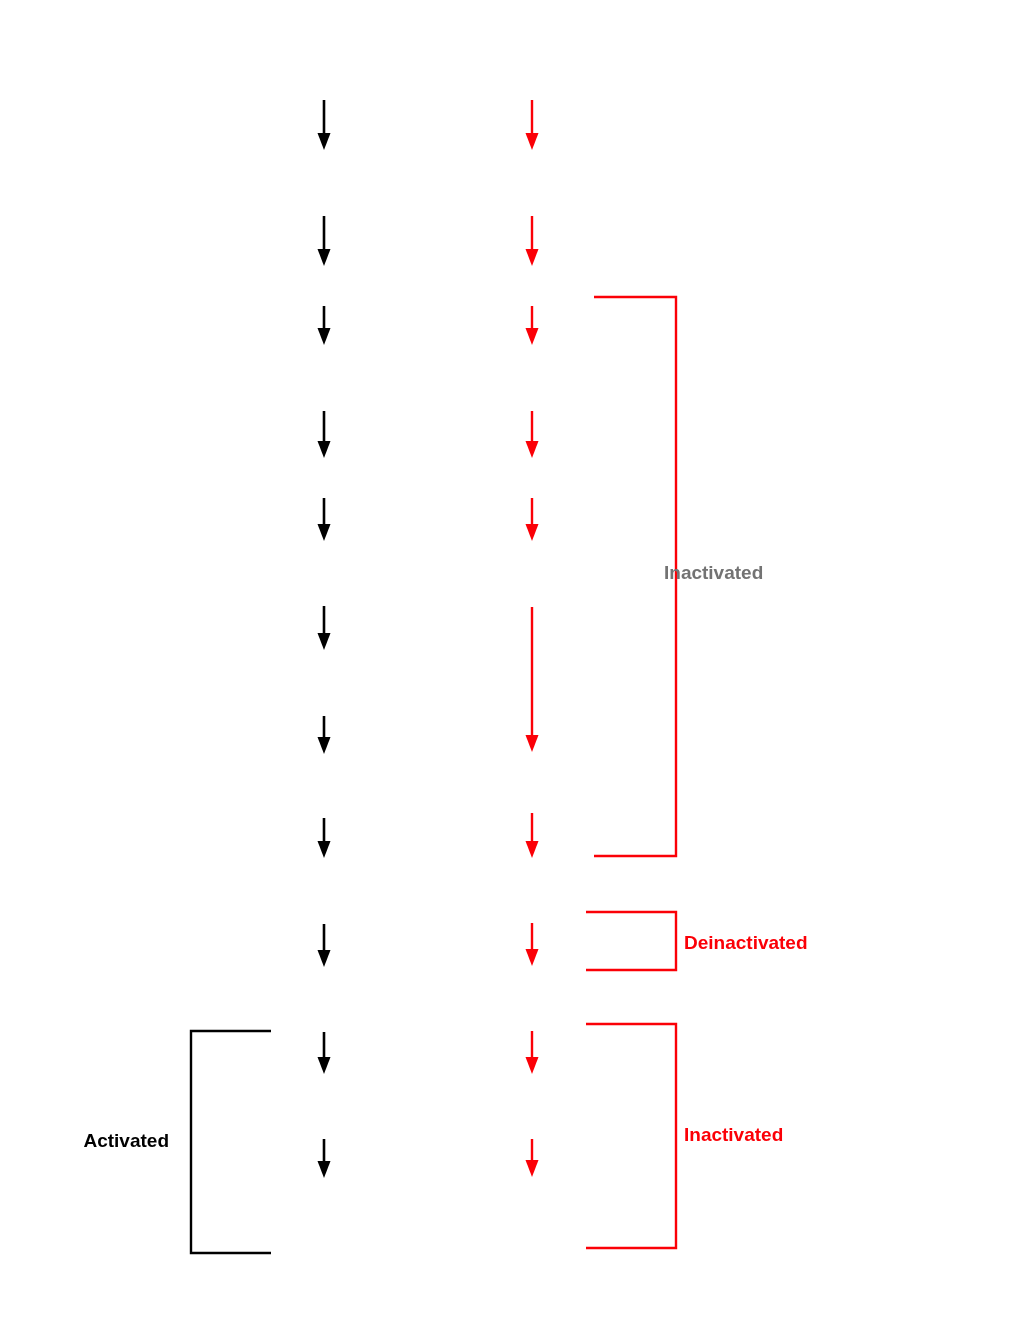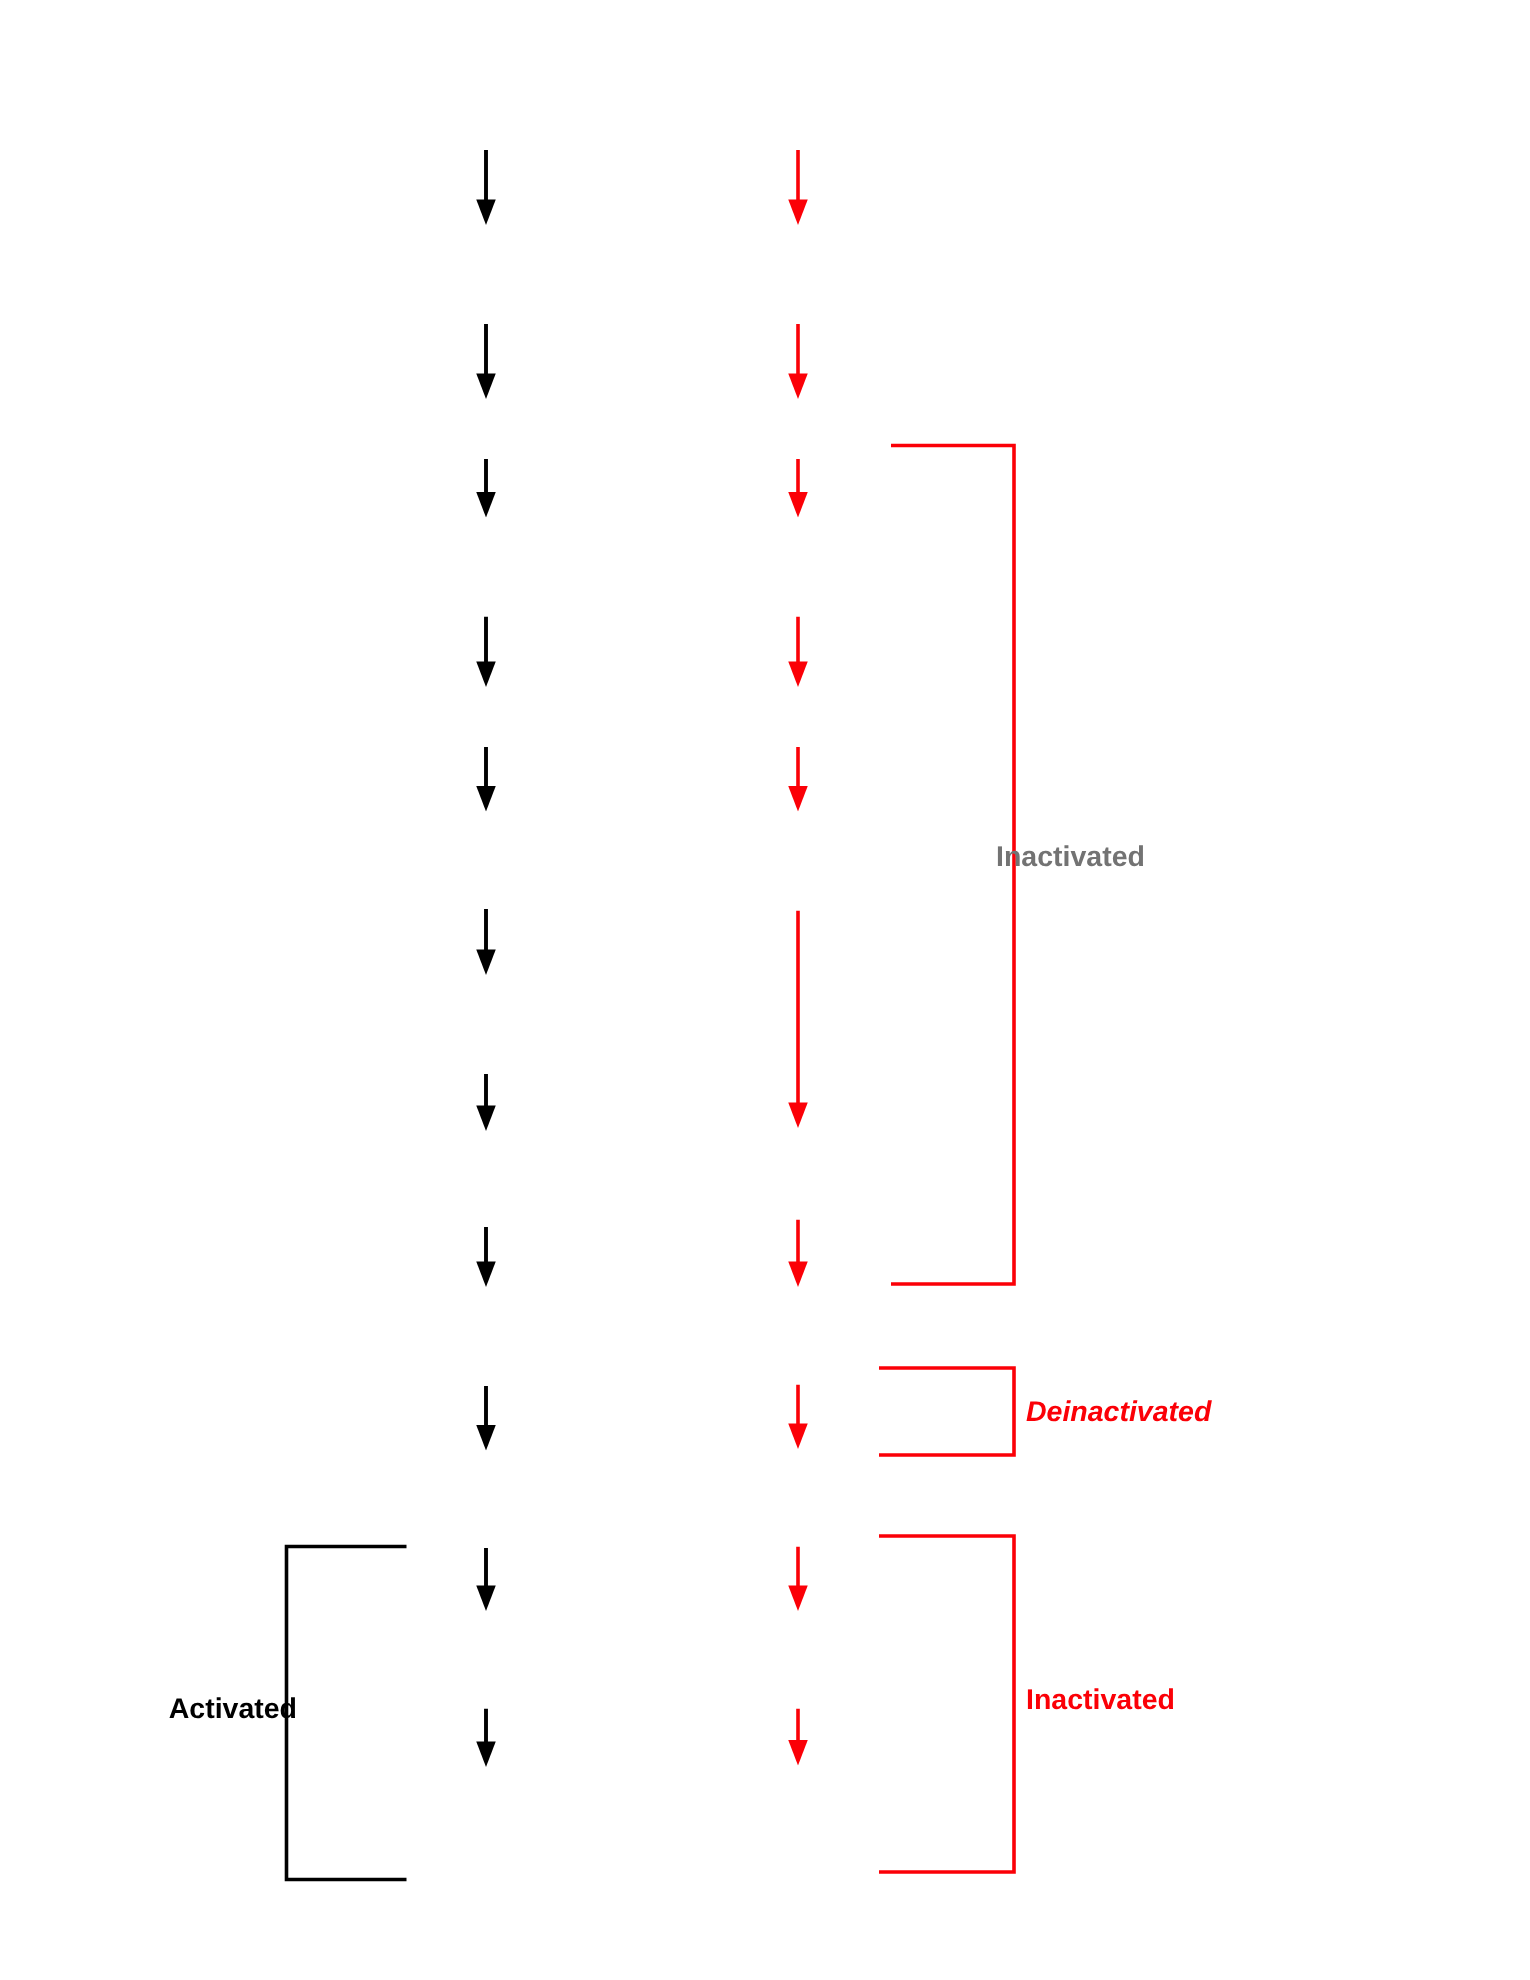--- a/index.html
+++ b/index.html
@@ -287,27 +287,27 @@
         <svg width="86" height="563" viewBox="0 0 86 563">
           <path d="M 2 2 L 84 2 L 84 561 L 2 561" fill="none" stroke="#fb0007" stroke-width="2.4"></path>
         </svg>
       </div>
       <div class="bracket-label right" style="left: 664px; top: 572px; color: #737373;">Inactivated</div>
       <div class="bracket" style="left: 584px; top: 910px;">
         <svg width="94" height="62" viewBox="0 0 94 62">
           <path d="M 2 2 L 92 2 L 92 60 L 2 60" fill="none" stroke="#fb0007" stroke-width="2.4"></path>
         </svg>
       </div>
-      <div class="bracket-label right" style="left: 684px; top: 942px; color: rgb(251, 0, 7); font-style: italic;">Deinactivated</div>
+      <div class="bracket-label right" style="left: 684px; top: 942px; color: rgb(251, 0, 7);">Deinactivated</div>
       <div class="bracket" style="left: 584px; top: 1022px;">
         <svg width="94" height="228" viewBox="0 0 94 228">
           <path d="M 2 2 L 92 2 L 92 226 L 2 226" fill="none" stroke="#fb0007" stroke-width="2.4"></path>
         </svg>
       </div>
       <div class="bracket-label right" style="left: 684px; top: 1134px; color: rgb(251, 0, 7);">Inactivated</div>
       <div class="bracket" style="left: 189px; top: 1029px;">
         <svg width="84" height="226" viewBox="0 0 84 226">
           <path d="M 82 2 L 2 2 L 2 224 L 82 224" fill="none" stroke="#000000" stroke-width="2.4"></path>
         </svg>
       </div>
-      <div class="bracket-label left" style="left: 198px; top: 1140px; color: rgb(0, 0, 0);">Activated</div>
+      <div class="bracket-label left" style="left: 169px; top: 1140px; color: rgb(0, 0, 0);">Activated</div>
     </div>
 </div>
 
 </body></html>

